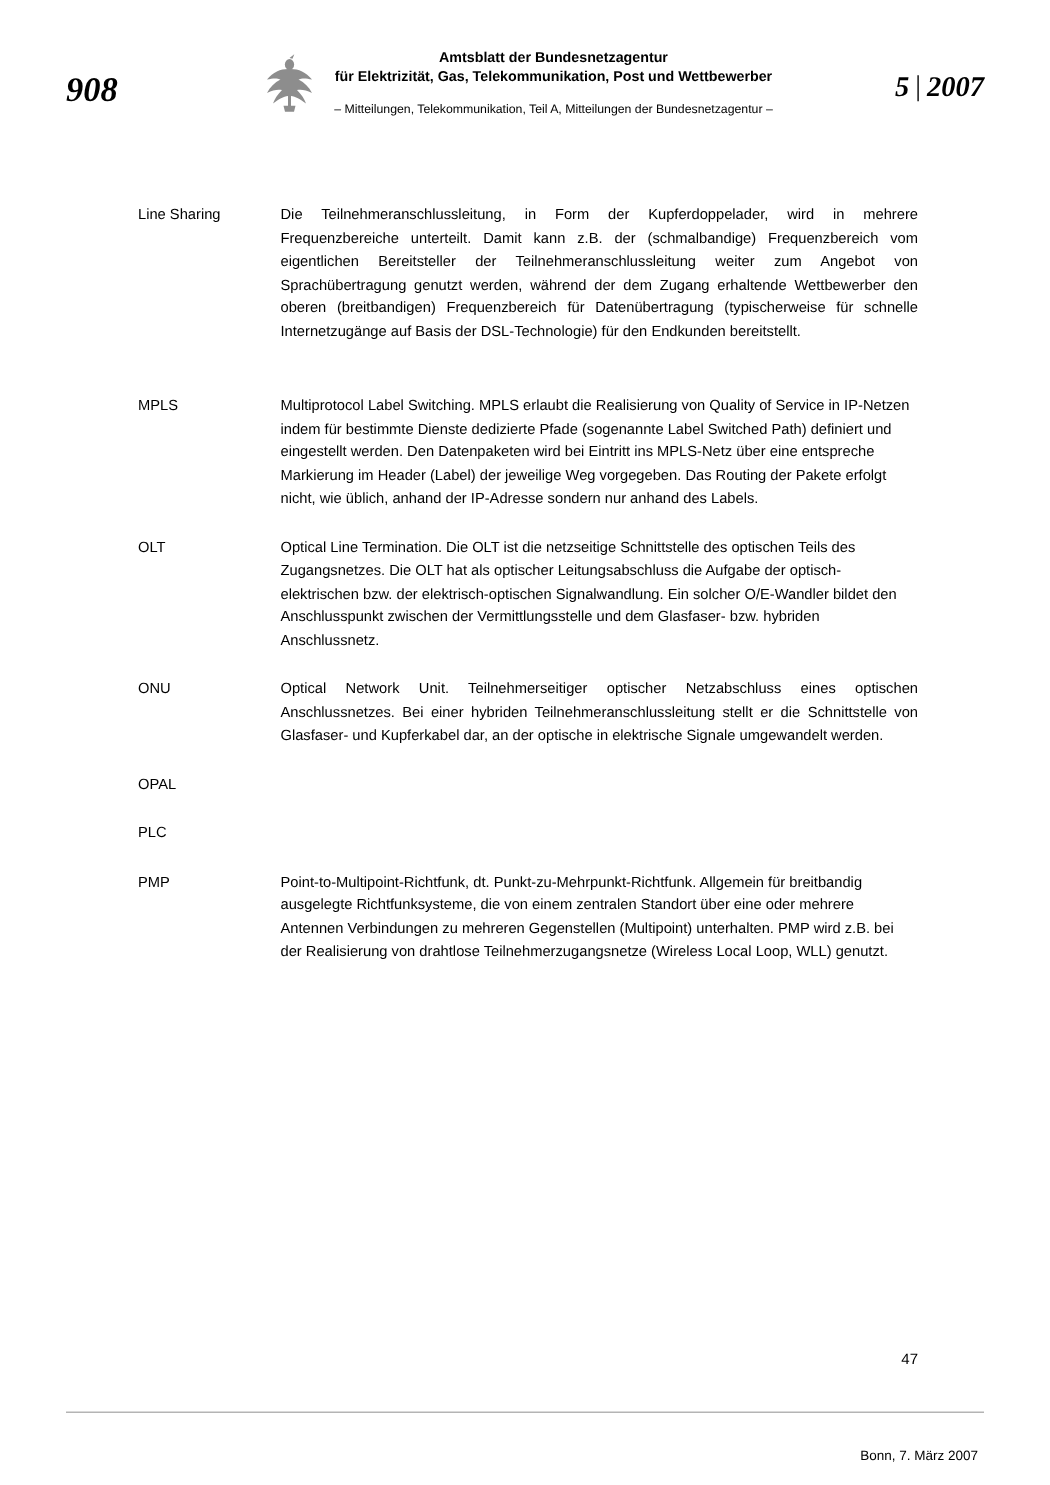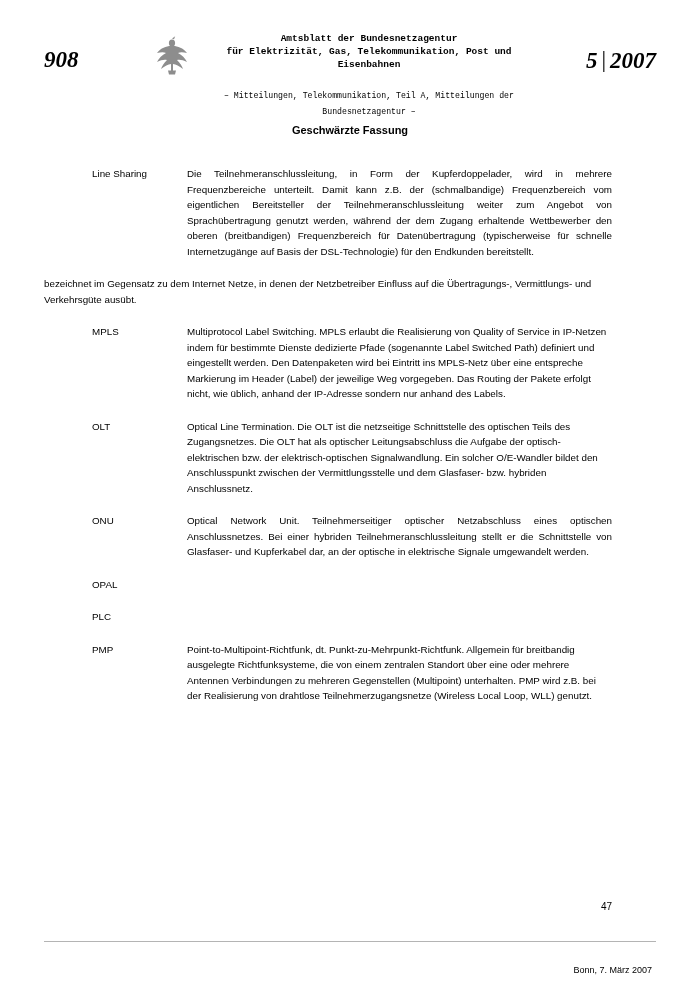--- a/index.html
+++ b/index.html
@@ -50,44 +50,43 @@
   .eagle {
     width: 36px;
     height: 46px;
     flex: none;
     position: relative;
     top: 2px;
   }
   .header-titles {
     text-align: center;
     padding-top: 4px;
-    font-family: Liberation Mono, monospace;
   }
   .header-titles .l1 {
     font-size: 9.5px;
     font-weight: bold;
     line-height: 13px;
   }
   .header-titles .l2 {
     font-size: 9.5px;
     font-weight: bold;
     line-height: 13px;
   }
   .header-titles .l3 {
     font-size: 8.2px;
     line-height: 16px;
-    margin-top: 17px;
+    margin-top: 7px;
   }
   .header-right {
     width: 120px;
     text-align: right;
     font-family: "Liberation Serif", serif;
     font-style: italic;
     font-weight: bold;
-    font-size: 23px;
+    font-size: 19px;
     padding-top: 22px;
     white-space: nowrap;
   }
   .header-right .sep {
     display: inline-block;
     font-weight: normal;
     font-style: normal;
     padding: 0 4px;
     position: relative;
     top: -1px;
@@ -97,21 +96,21 @@
   .doc-heading {
     text-align: center;
     font-size: 11px;
     font-weight: bold;
     margin-top: 34px;
     margin-bottom: 0;
   }
 
   
   .glossary {
-    margin-top: 30px;
+    margin-top: 46px;
   }
   .entry {
     display: flex;
     align-items: flex-start;
     margin-bottom: 17px;
   }
   .term {
     width: 143px;
     flex: none;
     font-size: 9.8px;
@@ -165,41 +164,39 @@
           <g fill="#8d8d8d">
             <ellipse cx="18" cy="13" rx="3.1" ry="3.6"></ellipse>
             <path d="M18 8.6 L21.2 6.2 L20 9.2 Z"></path>
             <path d="M17 16 C12 16 7 18 3 23 C7 22 10 22 12 23 C8 25 5 28 3 32 C7 30 10 29.5 13 30 C10 33 8 36 7 39 C11 36 14 34.5 17 34 L17 41 L19 41 L19 34 C22 34.5 25 36 29 39 C28 36 26 33 23 30 C26 29.5 29 30 33 32 C31 28 28 25 24 23 C26 22 29 22 33 23 C29 18 24 16 19 16 Z"></path>
             <path d="M14 40.5 L22 40.5 L21 44.5 L15 44.5 Z"></path>
           </g>
         </svg>
       </div>
       <div class="header-titles">
         <div class="l1">Amtsblatt der Bundesnetzagentur</div>
-        <div class="l2">für Elektrizität, Gas, Telekommunikation, Post und Eisenbahnen</div>
+        <div class="l2">für Elektrizität, Gas, Telekommunikation, Post und Wettbewerber</div>
         <div class="l3">– Mitteilungen, Telekommunikation, Teil A, Mitteilungen der Bundesnetzagentur –</div>
       </div>
     </div>
 
     <div class="header-right">
       <span>5</span><span class="sep">|</span><span>2007</span>
     </div>
   </div>
 
-  <div class="doc-heading">Geschwärzte Fassung</div>
 
   <div class="glossary">
 
     <div class="entry">
       <div class="term">Line Sharing</div>
       <div class="definition justify">Die Teilnehmeranschlussleitung, in Form der Kupferdoppelader, wird in mehrere Frequenzbereiche unterteilt. Damit kann z.B. der (schmalbandige) Frequenzbereich vom eigentlichen Bereitsteller der Teilnehmeranschlussleitung weiter zum Angebot von Sprachübertragung genutzt werden, während der dem Zugang erhaltende Wettbewerber den oberen (breitbandigen) Frequenzbereich für Datenübertragung (typischerweise für schnelle Internetzugänge auf Basis der DSL-Technologie) für den Endkunden bereitstellt.</div>
     </div>
 
     <div class="entry">
-      <div class="definition">bezeichnet im Gegensatz zu dem Internet Netze, in denen der Netzbetreiber Einfluss auf die Übertragungs-, Vermittlungs- und Verkehrsgüte ausübt.</div>
     </div>
 
     <div class="entry">
       <div class="term">MPLS</div>
       <div class="definition">Multiprotocol Label Switching. MPLS erlaubt die Realisierung von Quality of Service in IP-Netzen indem für bestimmte Dienste dedizierte Pfade (sogenannte Label Switched Path) definiert und eingestellt werden. Den Datenpaketen wird bei Eintritt ins MPLS-Netz über eine entspreche Markierung im Header (Label) der jeweilige Weg vorgegeben. Das Routing der Pakete erfolgt nicht, wie üblich, anhand der IP-Adresse sondern nur anhand des Labels.</div>
     </div>
 
     <div class="entry">
       <div class="term">OLT</div>
       <div class="definition">Optical Line Termination. Die OLT ist die netzseitige Schnittstelle des optischen Teils des Zugangsnetzes. Die OLT hat als optischer Leitungsabschluss die Aufgabe der optisch-elektrischen bzw. der elektrisch-optischen Signalwandlung. Ein solcher O/E-Wandler bildet den Anschlusspunkt zwischen der Vermittlungsstelle und dem Glasfaser- bzw. hybriden Anschlussnetz.</div>

